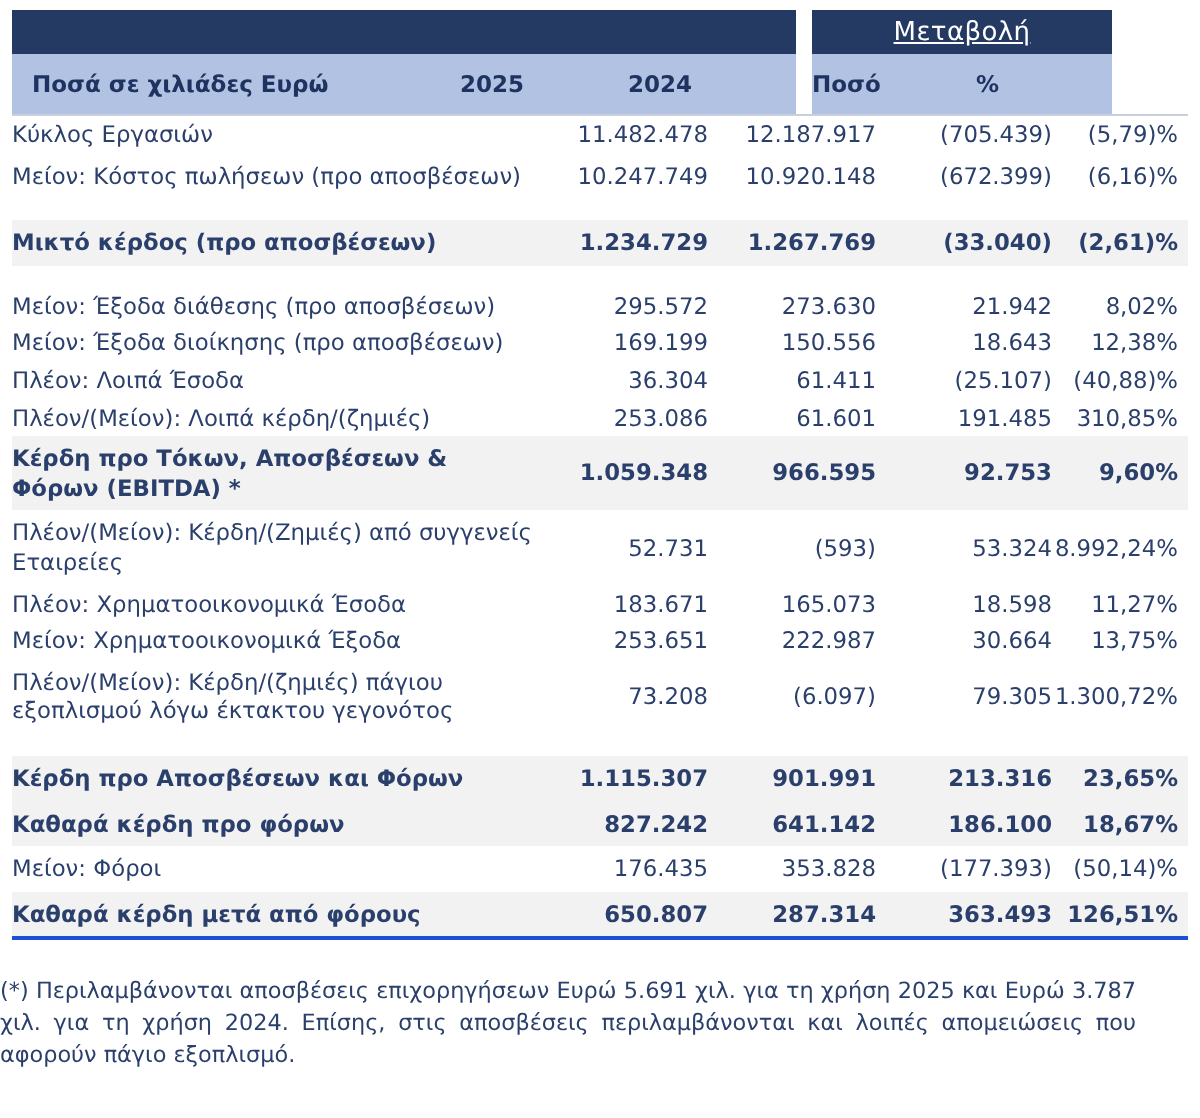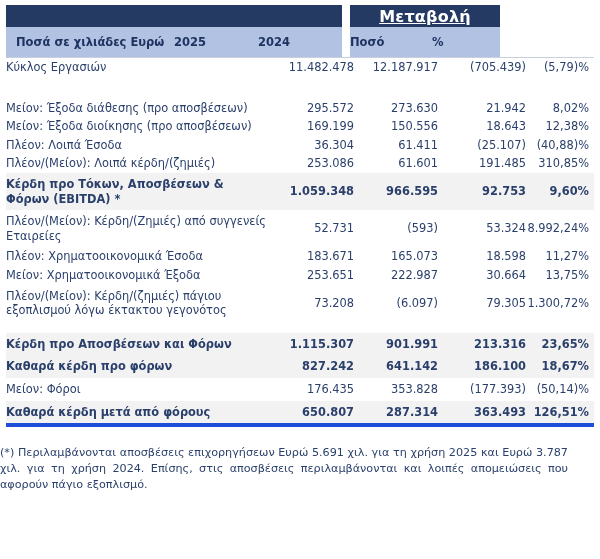--- a/index.html
+++ b/index.html
@@ -24,35 +24,35 @@
   }
 
   
   .hdr-wrap {
     position: relative;
     display: flex;
     width: 588px;
     margin-left: 6px;
     margin-top: 5px;
   }
-  .hdr-left  { width: 336px; }
+  .hdr-left  { width: 392px; }
   .hdr-gap   { width: 8px; background: #ffffff; }
   .hdr-right { width: 150px; }
 
   .hdr-top {
     height: 22px;
     background: #243a63;
     display: flex;
     align-items: center;
     justify-content: center;
   }
   .hdr-top-title {
     color: #ffffff;
-    font-size: 16px;
-    font-weight: bold;
+    font-size: 13px;
+    font-weight: normal;
     letter-spacing: .2px;
     text-decoration: underline;
   }
   .hdr-bottom {
     height: 30px;
     background: #b1c2e3;
     display: flex;
     align-items: center;
   }
 
@@ -112,21 +112,21 @@
   tr.total td {
     font-weight: bold;
     background: #f2f2f2;
   }
   tr.total td.gapcell { background: #f2f2f2; }
 
   tr.tall td { padding-top: 4px; padding-bottom: 4px; }
 
   
   tr.rule-top > td { border-top: 1px solid #c9cfdd; }
-  tr.rule-bot > td { border-bottom: 4px solid #1d4ed8; }
+  tr.rule-bot > td { border-bottom: 2px solid #1d4ed8; }
 
   .spacer-row td { height: 7px; padding: 0; background: #ffffff; }
 
   
   .footnote {
     width: 568px;
     margin: 18px 6px 0 0;
     font-size: 11.2px;
     line-height: 1.42;
     color: #2a3f6b;
@@ -174,25 +174,41 @@
 
       <tr class="normal rule-top">
         <td class="lbl">Κύκλος Εργασιών</td>
         <td class="num">11.482.478</td>
         <td class="num">12.187.917</td>
         <td class="gapcell"></td>
         <td class="num">(705.439)</td>
         <td class="num pct">(5,79)%</td>
       </tr>
 
+      <tr class="normal tall">
+        <td class="lbl">Μείον: Κόστος πωλήσεων (προ αποσβέσεων)</td>
+        <td class="num">10.247.749</td>
+        <td class="num">10.920.148</td>
+        <td class="gapcell"></td>
+        <td class="num">(672.399)</td>
+        <td class="num pct">(6,16)%</td>
+      </tr>
 
       <tr class="spacer-row">
           <td colspan="6"></td>
         </tr>
 
+      <tr class="total tall">
+        <td class="lbl">Μικτό κέρδος (προ αποσβέσεων)</td>
+        <td class="num">1.234.729</td>
+        <td class="num">1.267.769</td>
+        <td class="gapcell"></td>
+        <td class="num">(33.040)</td>
+        <td class="num pct">(2,61)%</td>
+      </tr>
 
       <tr class="spacer-row">
           <td colspan="6"></td>
         </tr>
 
       <tr class="normal">
         <td class="lbl">Μείον: Έξοδα διάθεσης (προ αποσβέσεων)</td>
         <td class="num">295.572</td>
         <td class="num">273.630</td>
         <td class="gapcell"></td>

